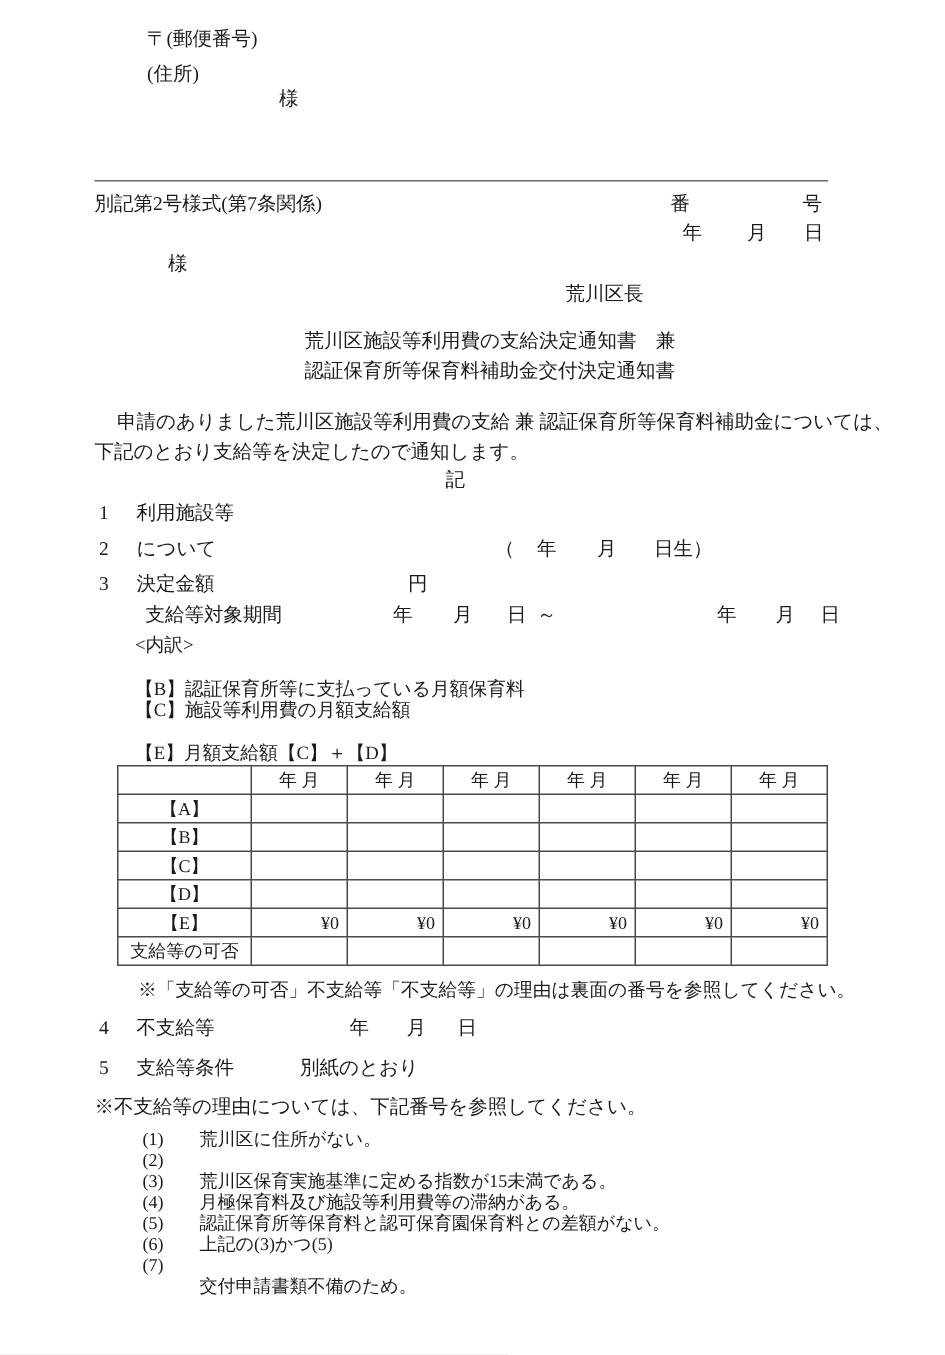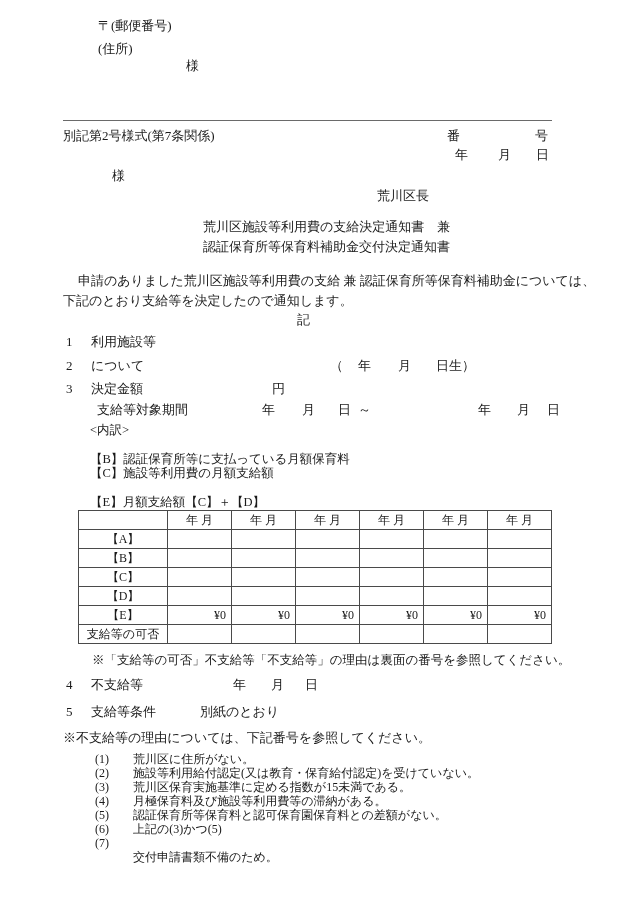--- a/index.html
+++ b/index.html
@@ -175,21 +175,20 @@
 
   <div class="t" style="left:66px;top:704px">5</div>
   <div class="t" style="left:91px;top:704px">支給等条件</div>
   <div class="t" style="left:200px;top:704px">別紙のとおり</div>
 
   <div class="t" style="left:63px;top:730px">※不支給等の理由については、下記番号を参照してください。</div>
 
   <div class="t sm" style="left:95px;top:752px">(1)</div>
   <div class="t sm" style="left:133px;top:752px">荒川区に住所がない。</div>
   <div class="t sm" style="left:95px;top:766px">(2)</div>
-  <div class="t sm" style="left:133px;top:766px">施設等利用給付認定(又は教育・保育給付認定)を受けていない。</div>
   <div class="t sm" style="left:95px;top:780px">(3)</div>
   <div class="t sm" style="left:133px;top:780px">荒川区保育実施基準に定める指数が15未満である。</div>
   <div class="t sm" style="left:95px;top:794px">(4)</div>
   <div class="t sm" style="left:133px;top:794px">月極保育料及び施設等利用費等の滞納がある。</div>
   <div class="t sm" style="left:95px;top:808px">(5)</div>
   <div class="t sm" style="left:133px;top:808px">認証保育所等保育料と認可保育園保育料との差額がない。</div>
   <div class="t sm" style="left:95px;top:822px">(6)</div>
   <div class="t sm" style="left:133px;top:822px">上記の(3)かつ(5)</div>
   <div class="t sm" style="left:95px;top:836px">(7)</div>
   <div class="t sm" style="left:133px;top:850px">交付申請書類不備のため。</div>

